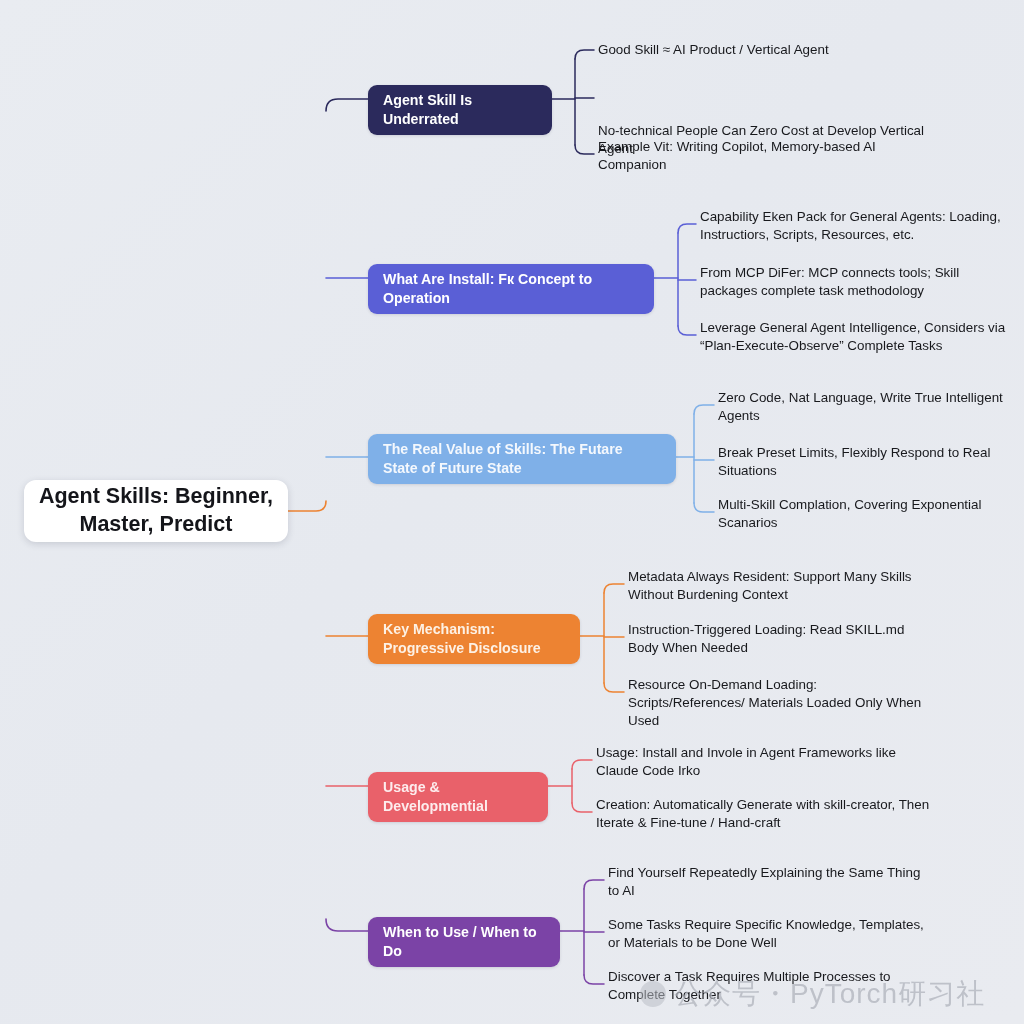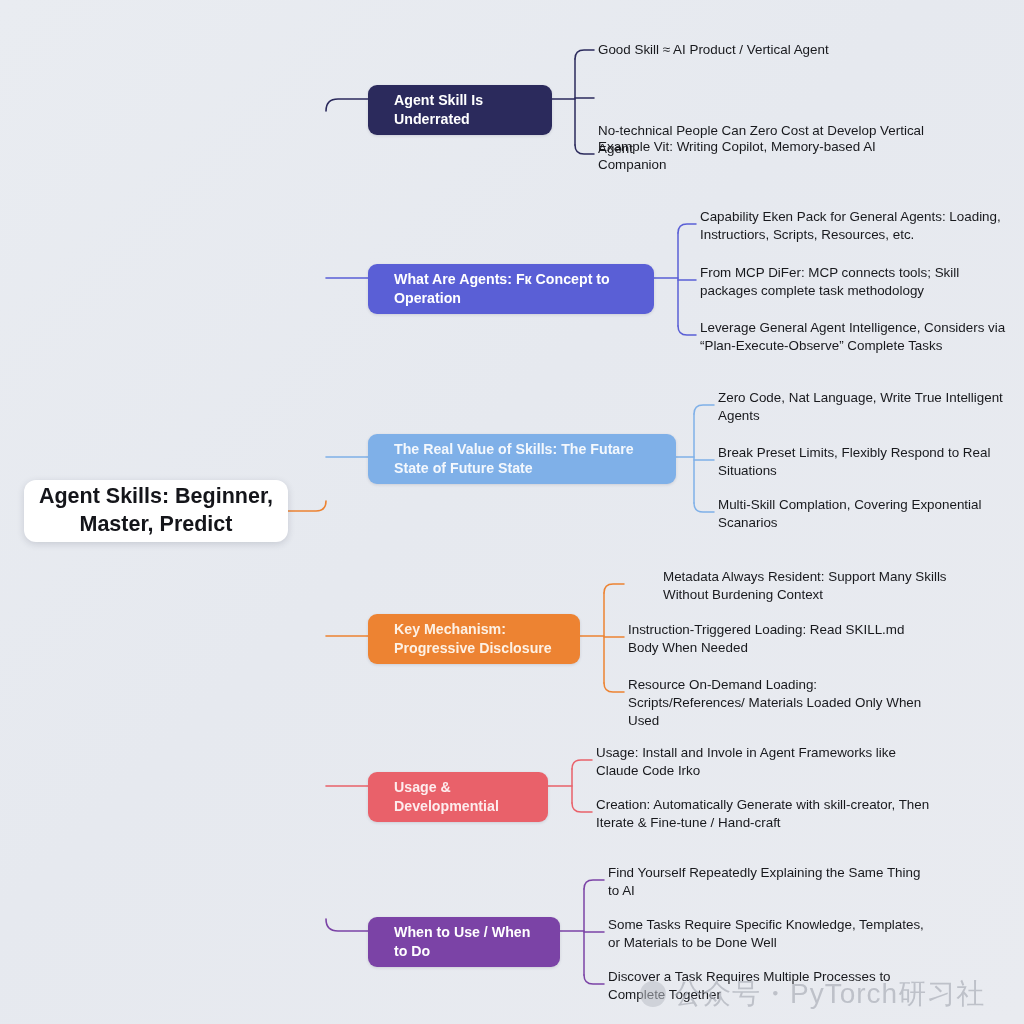--- a/index.html
+++ b/index.html
@@ -40,21 +40,21 @@
     padding: 10px 5px;
     box-sizing: border-box;
   }
   .branch-node {
     position: absolute;
     border-radius: 9px;
     color: #ffffff;
     font-size: 14.2px;
     font-weight: bold;
     line-height: 1.35;
-    padding: 6px 26px;
+    padding: 6px 15px;
     box-sizing: border-box;
     display: flex;
     align-items: center;
     box-shadow: 0 1px 3px rgba(40,45,70,0.14);
   }
   .leaf-node {
     position: absolute;
     color: #18191d;
     font-size: 13.4px;
     line-height: 1.34;
@@ -144,21 +144,21 @@
       <span>Agent Skills: Beginner,</span><br>
       <span>Master, Predict</span>
     </div>
   </div>
 
   <div id="branch-layer">
       <div class="branch-node" style="left: 368px; top: 85px; width: 184px; min-height: 27px; background: rgb(43, 42, 92); color: rgb(255, 255, 255);">
         <span>Agent Skill Is Underrated</span>
       </div>
       <div class="branch-node" style="left: 368px; top: 264px; width: 286px; min-height: 27px; background: rgb(90, 95, 214); color: rgb(255, 255, 255);">
-        <span>What Are Agents: Fк Concept to Operation</span>
+        <span>What Are Install: Fк Concept to Operation</span>
       </div>
       <div class="branch-node" style="left: 368px; top: 434px; width: 308px; min-height: 44px; background: rgb(127, 176, 232); color: rgb(244, 248, 253);">
         <span>The Real Value of Skills: The Futare State of Future State</span>
       </div>
       <div class="branch-node" style="left: 368px; top: 614px; width: 212px; min-height: 44px; background: rgb(237, 131, 50); color: rgb(253, 241, 229);">
         <span>Key Mechanism: Progressive Disclosure</span>
       </div>
       <div class="branch-node" style="left: 368px; top: 772px; width: 180px; min-height: 27px; background: rgb(233, 97, 106); color: rgb(253, 236, 237);">
         <span>Usage &amp; Developmential</span>
       </div>
@@ -169,21 +169,21 @@
   <div id="leaf-layer">
       <div class="leaf-node" style="left: 598px; top: 41px; width: 330px;">Good Skill ≈ AI Product / Vertical Agent</div>
       <div class="leaf-node" style="left: 598px; top: 82px; width: 330px; margin-top: 40px;">No-technical People Can Zero Cost at Develop Vertical Agent</div>
       <div class="leaf-node" style="left: 598px; top: 138px; width: 330px;">Example Vit: Writing Copilot, Memory-based AI Companion</div>
       <div class="leaf-node" style="left: 700px; top: 208px; width: 320px;">Capability Eken Pack for General Agents: Loading, Instructiors, Scripts, Resources, etc.</div>
       <div class="leaf-node" style="left: 700px; top: 264px; width: 320px;">From MCP DiFer: MCP connects tools; Skill packages complete task methodology</div>
       <div class="leaf-node" style="left: 700px; top: 319px; width: 320px;">Leverage General Agent Intelligence, Considers via “Plan-Execute-Observe” Complete Tasks</div>
       <div class="leaf-node" style="left: 718px; top: 389px; width: 292px;">Zero Code, Nat Language, Write True Intelligent Agents</div>
       <div class="leaf-node" style="left: 718px; top: 444px; width: 292px;">Break Preset Limits, Flexibly Respond to Real Situations</div>
       <div class="leaf-node" style="left: 718px; top: 496px; width: 292px;">Multi-Skill Complation, Covering Exponential Scanarios</div>
-      <div class="leaf-node" style="left: 628px; top: 568px; width: 300px; margin-left: 35px;">Metadata Always Resident: Support Many Skills Without Burdening Context</div>
+      <div class="leaf-node" style="left: 628px; top: 568px; width: 300px;">Metadata Always Resident: Support Many Skills Without Burdening Context</div>
       <div class="leaf-node" style="left: 628px; top: 621px; width: 300px;">Instruction-Triggered Loading: Read SKILL.md Body When Needed</div>
       <div class="leaf-node" style="left: 628px; top: 676px; width: 300px;">Resource On-Demand Loading: Scripts/References/ Materials Loaded Only When Used</div>
       <div class="leaf-node" style="left: 596px; top: 744px; width: 340px;">Usage: Install and Invole in Agent Frameworks like Claude Code Irko</div>
       <div class="leaf-node" style="left: 596px; top: 796px; width: 340px;">Creation: Automatically Generate with skill-creator, Then Iterate &amp; Fine-tune / Hand-craft</div>
       <div class="leaf-node" style="left: 608px; top: 864px; width: 320px;">Find Yourself Repeatedly Explaining the Same Thing to AI</div>
       <div class="leaf-node" style="left: 608px; top: 916px; width: 320px;">Some Tasks Require Specific Knowledge, Templates, or Materials to be Done Well</div>
       <div class="leaf-node" style="left: 608px; top: 968px; width: 320px;">Discover a Task Requires Multiple Processes to Complete Together</div>
     </div>
 
   <div class="watermark">

